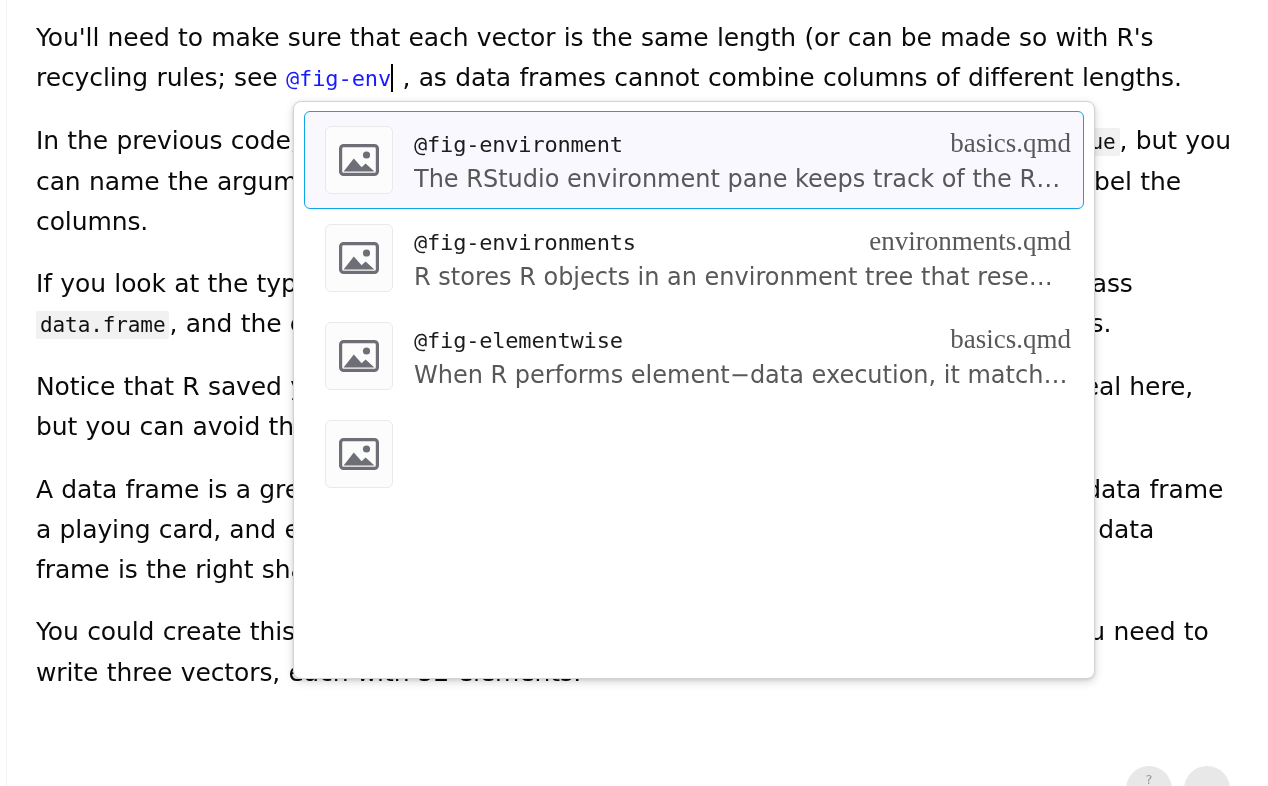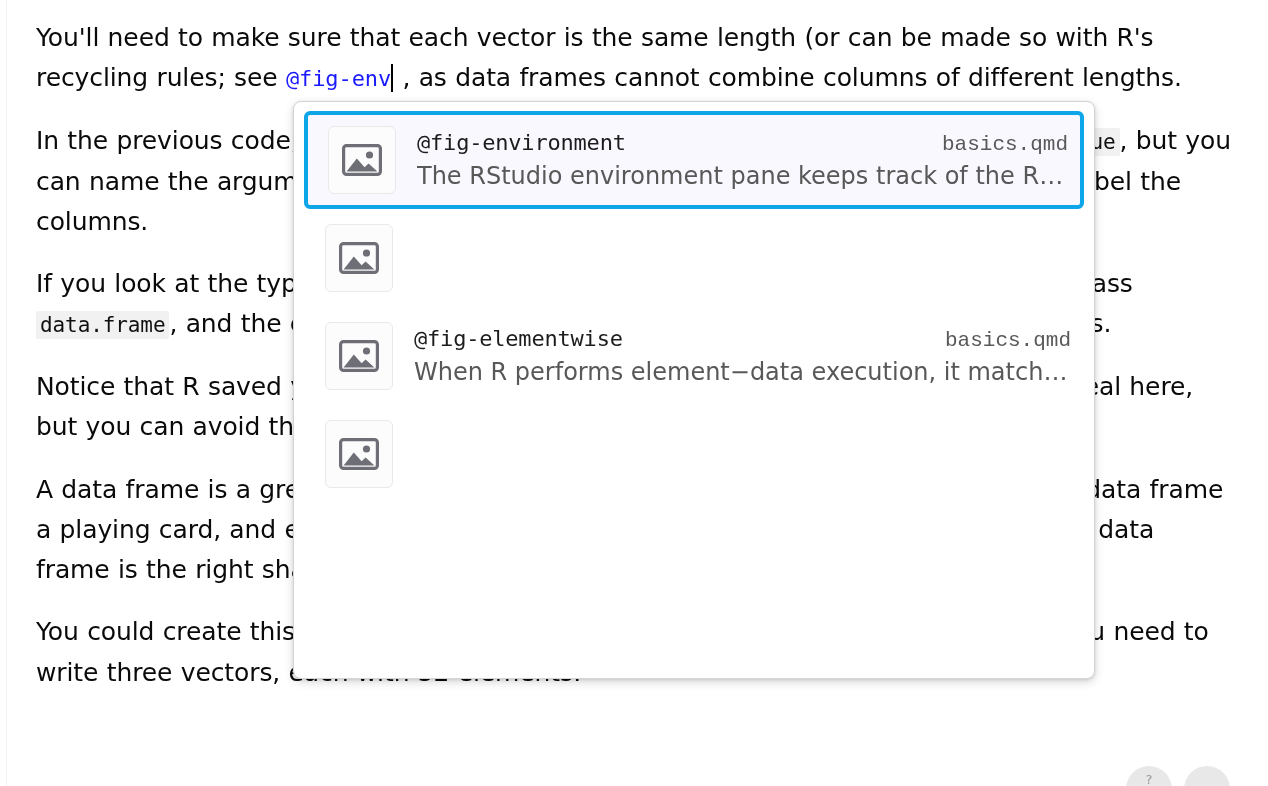--- a/index.html
+++ b/index.html
@@ -108,21 +108,21 @@
     gap: 21px;
     height: 98px;
     padding: 0 12px 0 20px;
     border-radius: 6px;
     border: 1px solid transparent;
     box-sizing: border-box;
     background: transparent;
   }
   .comp-row.selected {
     background: #f9f8fe;
-    border: 4px solid #0ea5e9;
+    border: 1px solid #0ea5e9;
   }
 
   .thumb {
     flex: 0 0 auto;
     width: 66px;
     height: 66px;
     border: 1px solid #e9e9e9;
     border-radius: 6px;
     background: #fcfcfd;
     display: flex;
@@ -142,22 +142,22 @@
     gap: 20px;
   }
   .comp-id {
     font-family: "DejaVu Sans Mono", monospace;
     font-size: 22px;
     color: #1c1c1c;
     white-space: nowrap;
     letter-spacing: -0.2px;
   }
   .comp-file {
-    font-family: Liberation Mono, monospace;
-    font-size: 21px;
+    font-family: Liberation Serif, serif;
+    font-size: 27px;
     color: #595959;
     white-space: nowrap;
   }
   .comp-desc {
     margin-top: 6px;
     font-family: "DejaVu Sans", sans-serif;
     font-size: 24px;
     color: #585858;
     white-space: nowrap;
     overflow: hidden;
@@ -228,20 +228,27 @@
           </div>
         </div>
         <div class="comp-row">
           <div class="thumb">
             <svg width="40" height="32" viewBox="0 0 40 32" aria-hidden="true">
               <rect x="1.6" y="1.6" width="36.8" height="28.8" rx="3" ry="3" fill="none" stroke="#6e6e76" stroke-width="3.2"></rect>
               <circle cx="27.5" cy="11" r="3.6" fill="#6e6e76"></circle>
               <path d="M4.6 27.6 L14.8 14.4 L22.6 23.2 L26.6 19.4 L35.4 27.6 Z" fill="#6e6e76"></path>
             </svg>
           </div>
+          <div class="comp-text">
+            <div class="comp-top">
+              <span class="comp-id">@fig-environments</span>
+              <span class="comp-file">environments.qmd</span>
+            </div>
+            <div class="comp-desc">R stores R objects in an environment tree that rese…</div>
+          </div>
         </div>
         <div class="comp-row">
           <div class="thumb">
             <svg width="40" height="32" viewBox="0 0 40 32" aria-hidden="true">
               <rect x="1.6" y="1.6" width="36.8" height="28.8" rx="3" ry="3" fill="none" stroke="#6e6e76" stroke-width="3.2"></rect>
               <circle cx="27.5" cy="11" r="3.6" fill="#6e6e76"></circle>
               <path d="M4.6 27.6 L14.8 14.4 L22.6 23.2 L26.6 19.4 L35.4 27.6 Z" fill="#6e6e76"></path>
             </svg>
           </div>
           <div class="comp-text">

